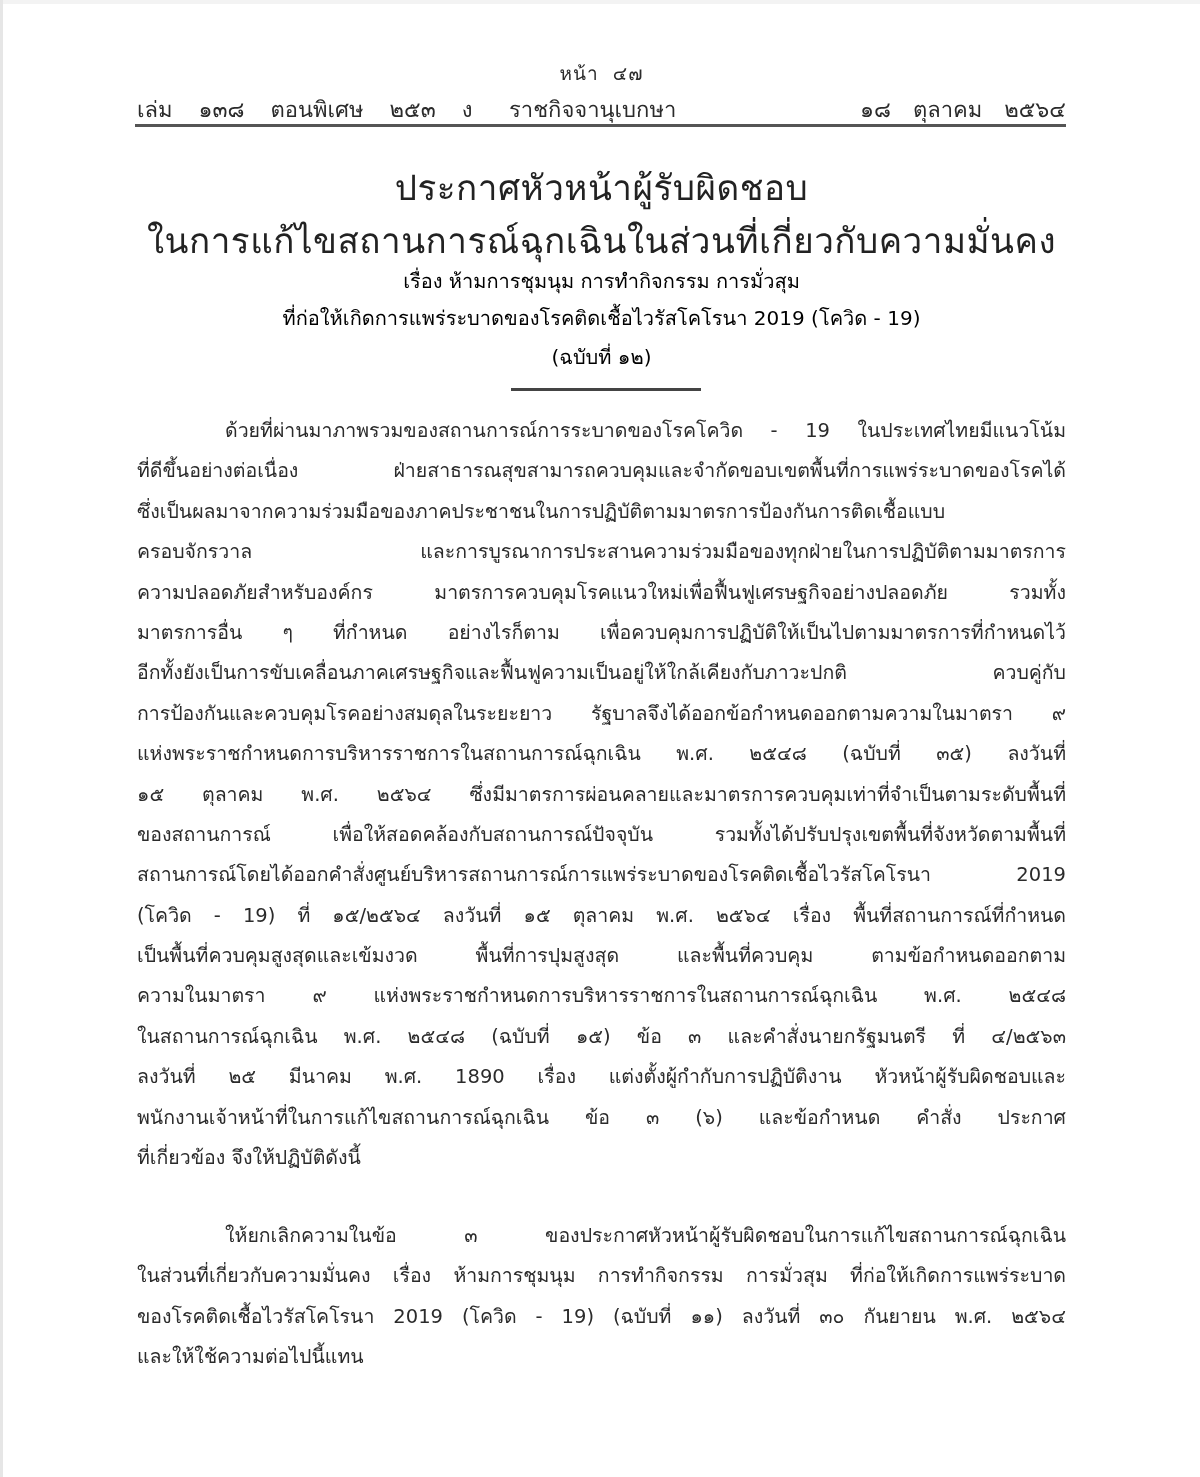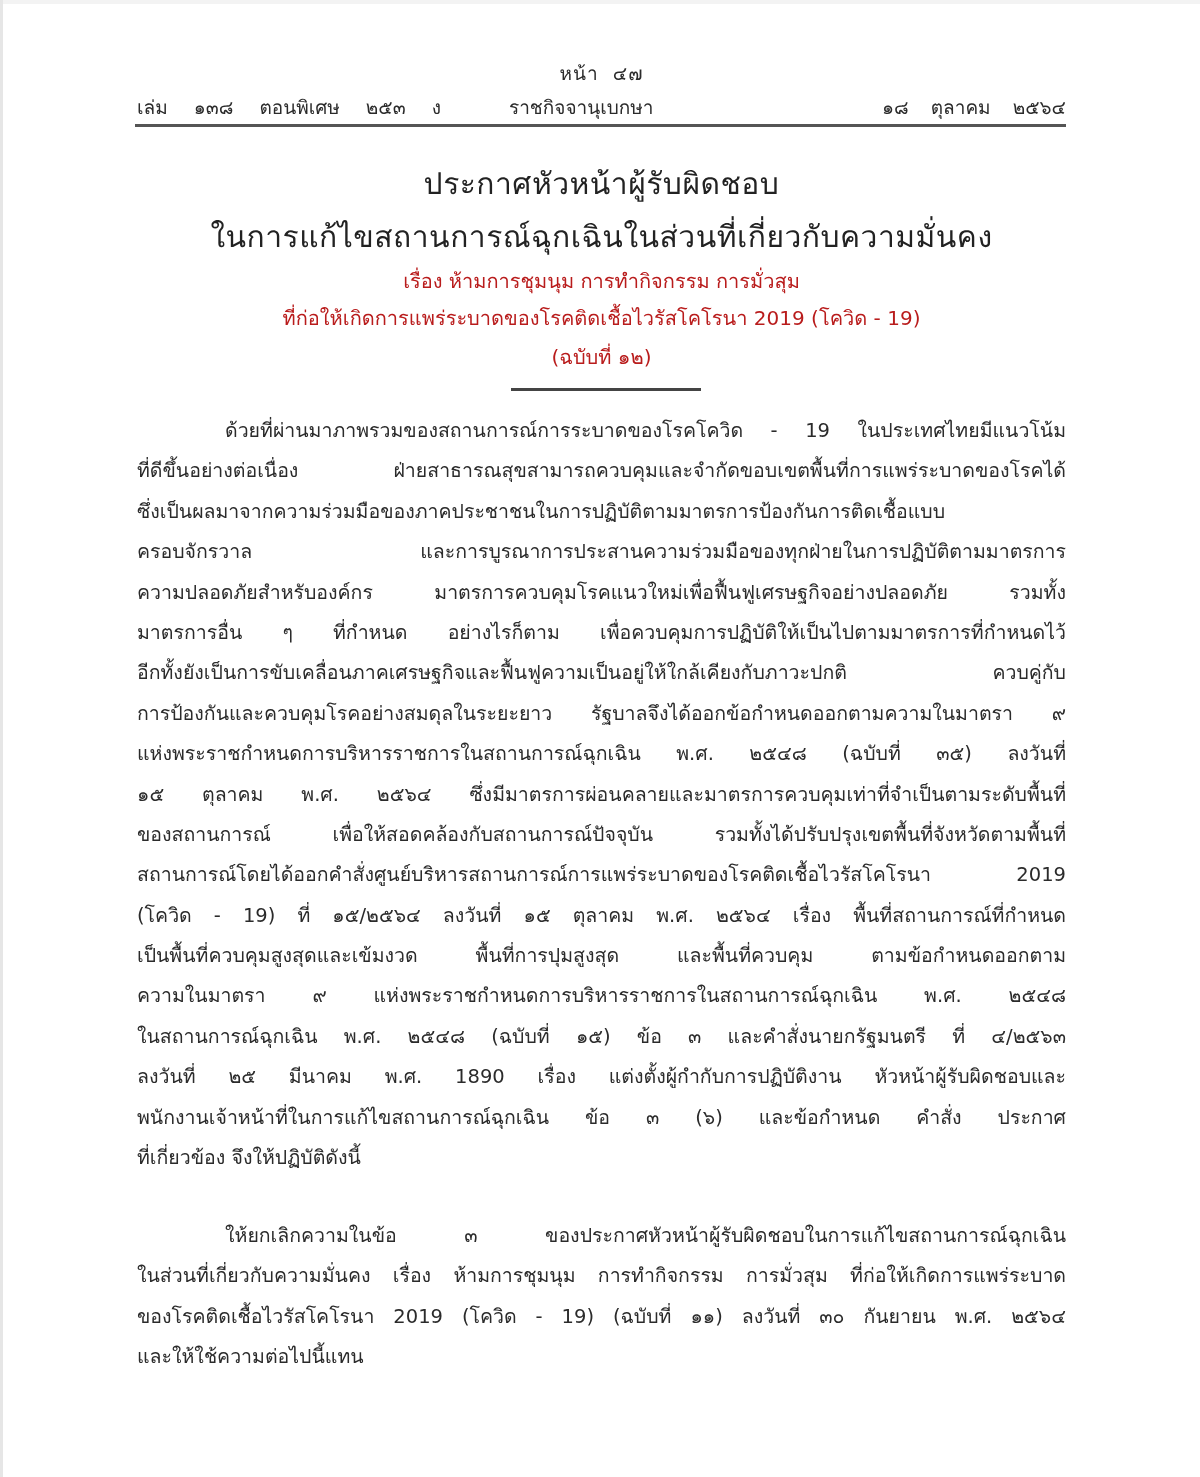--- a/index.html
+++ b/index.html
@@ -38,53 +38,53 @@
     font-size: 19px;
     letter-spacing: 1px;
   }
   .page-number span + span { margin-left: 14px; text-align: right; }
   .header-row {
     position: absolute;
     top: 92px;
     left: 0;
     width: 929px;
     height: 28px;
-    font-size: 19px;
+    font-size: 22px;
   }
   .header-left { position: absolute; left: 0; top: 0; white-space: nowrap; }
   .header-left span { margin-right: 26px; }
   .header-center { position: absolute; left: 372px; top: 0; white-space: nowrap; }
   .header-right { position: absolute; right: 0; top: 0; white-space: nowrap; }
   .header-right span { margin-left: 22px; }
   .header-rule {
     position: absolute;
     top: 124px;
     left: -2px;
     width: 931px;
     height: 3px;
     background: #555555;
   }
   .title {
     position: absolute;
     left: 0;
     width: 929px;
     text-align: center;
-    font-size: 30px;
+    font-size: 35px;
     color: #222;
     letter-spacing: 0.5px;
   }
   .title-1 { top: 160px; }
   .title-2 { top: 213px; }
   .subtitle {
     position: absolute;
     left: 0;
     width: 929px;
     text-align: center;
     font-size: 20px;
-    color: #b91c1c;
+    color: #000000;
   }
   .subtitle-1 { top: 265px; }
   .subtitle-2 { top: 302px; }
   .subtitle-3 { top: 341px; }
   .separator {
     position: absolute;
     top: 388px;
     left: 374px;
     width: 190px;
     height: 3px;

